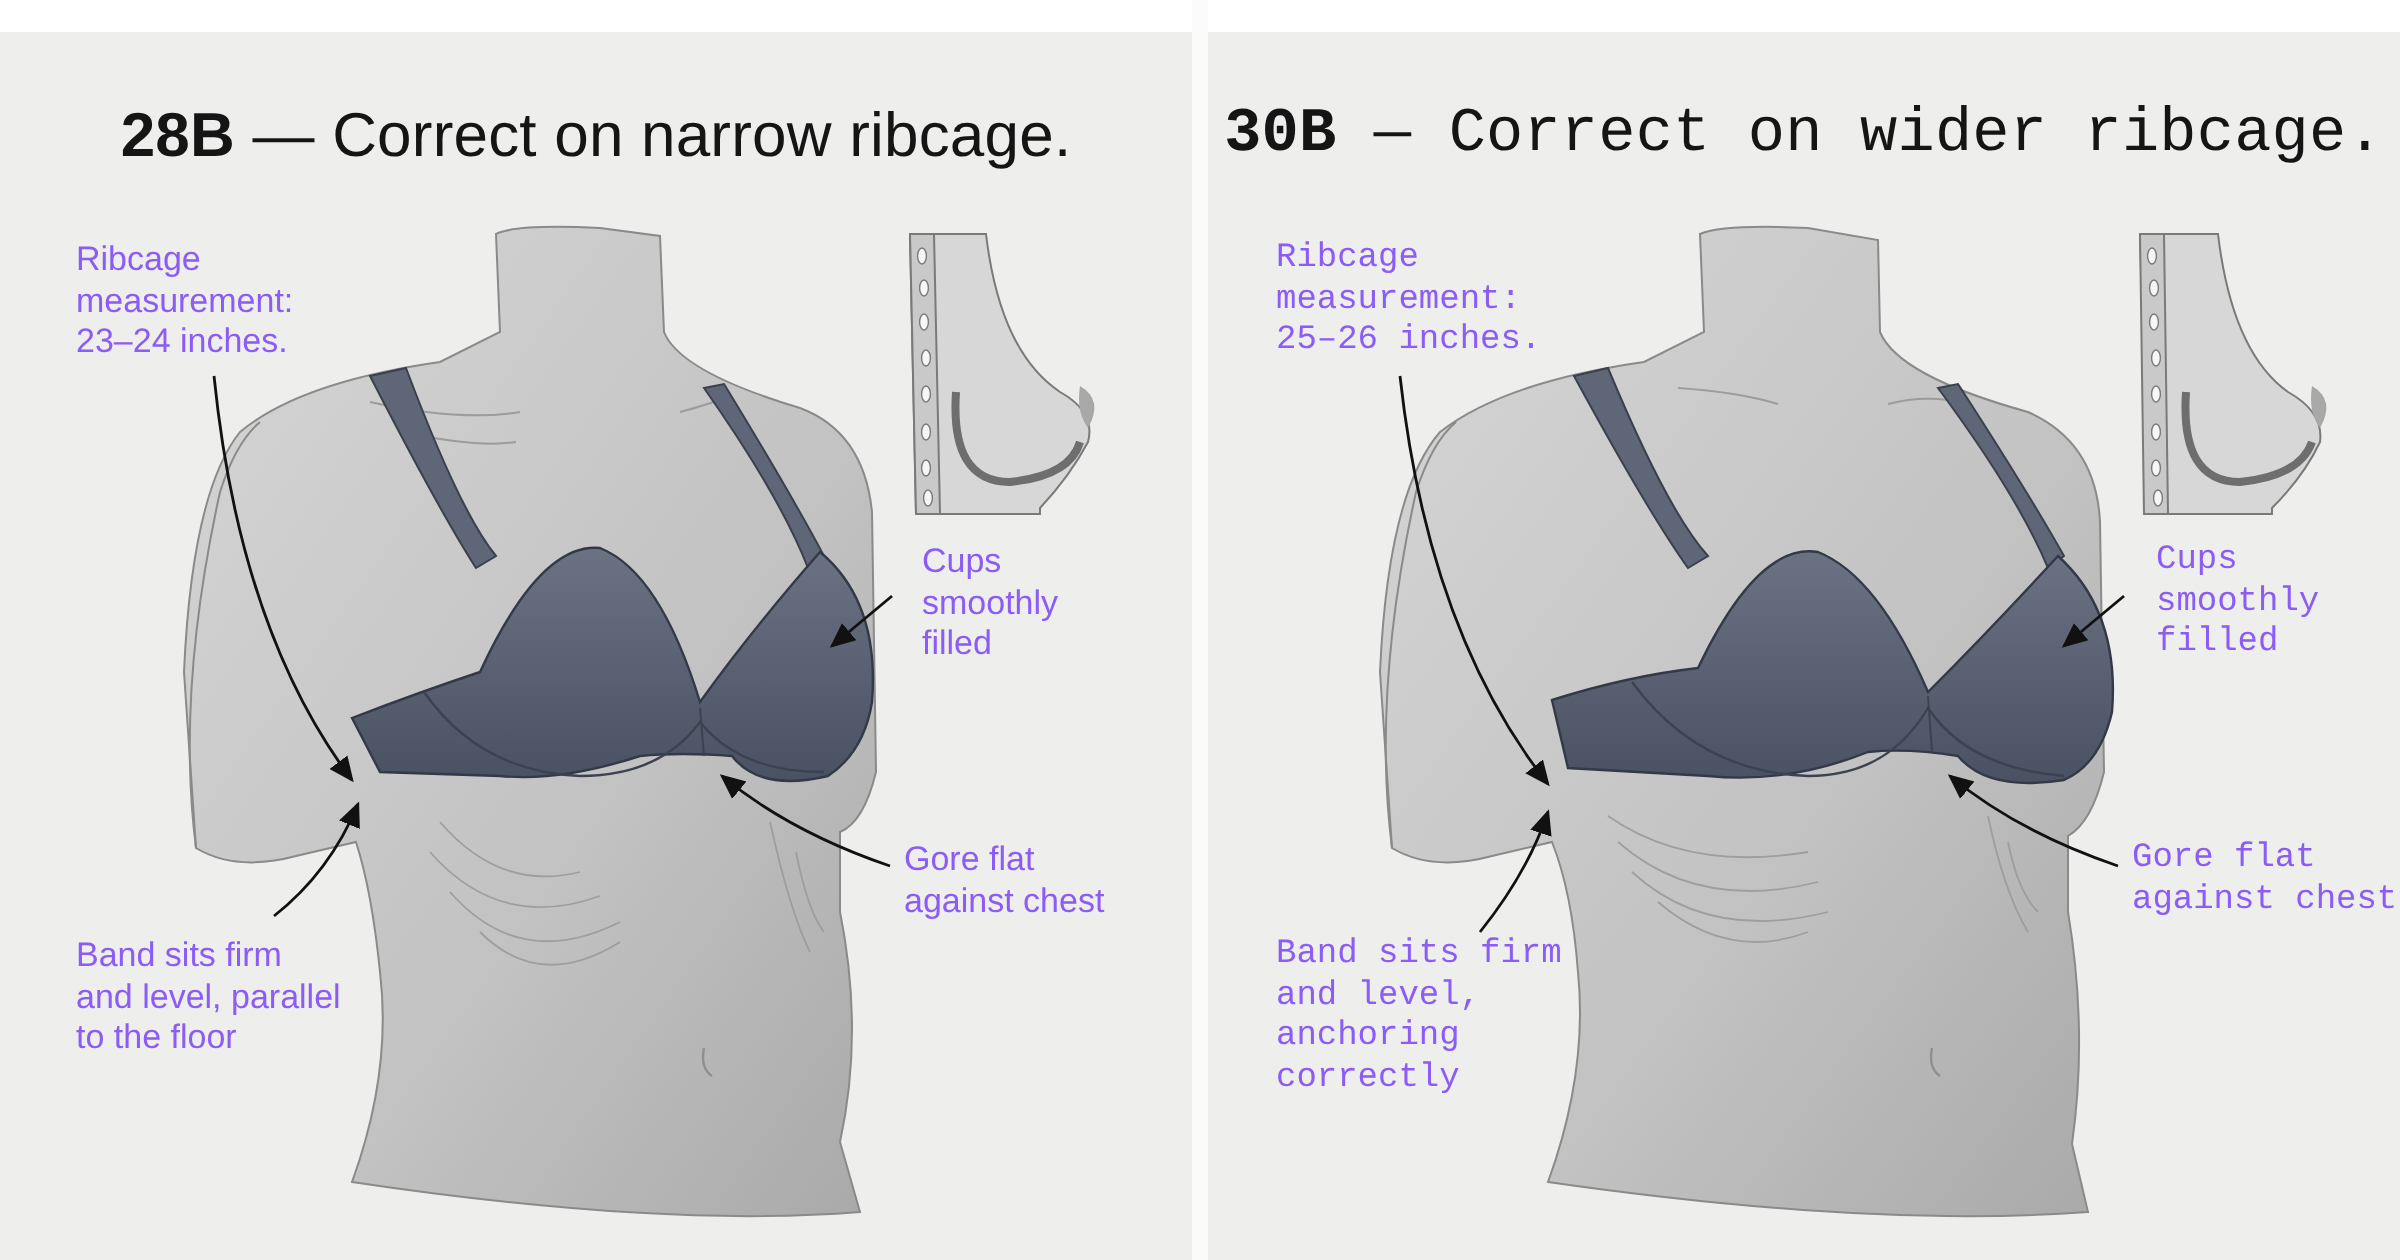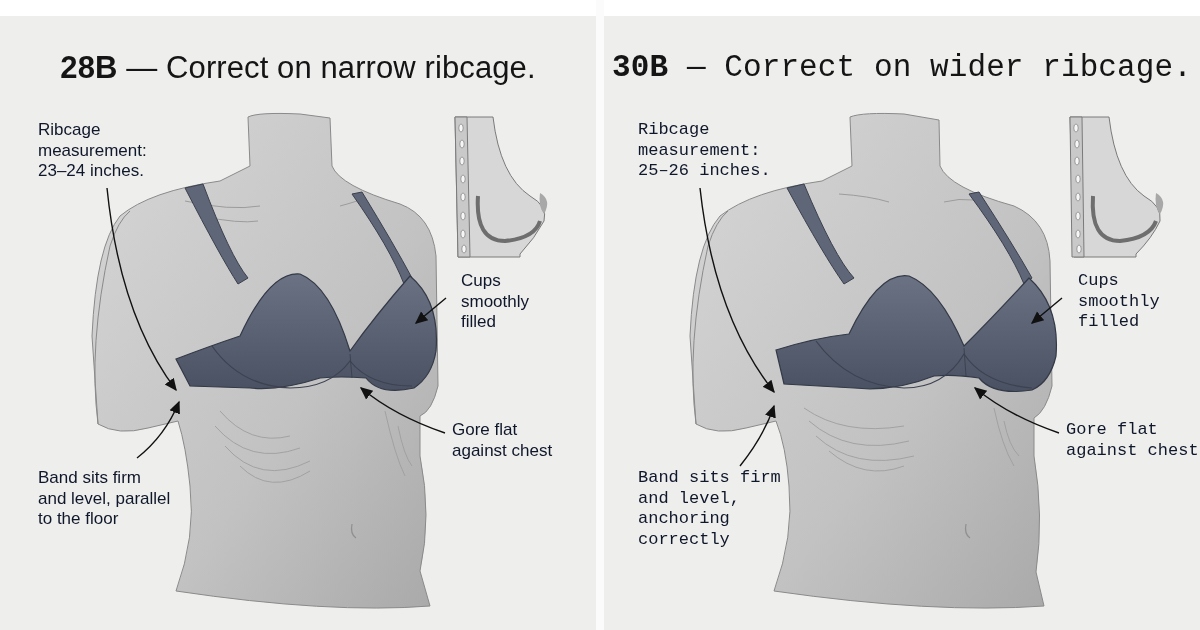--- a/index.html
+++ b/index.html
@@ -6,21 +6,21 @@
   body { width:1200px; height:630px; background:#ffffff; position:relative; overflow:hidden;
          font-family:"Liberation Sans", "DejaVu Sans", sans-serif; color:#151515; }
   .panel { position:absolute; top:16px; width:596px; height:630px; background:#eeeeed; overflow:hidden; }
   .panel.left { left:0; }
   .panel.right { left:604px;font-family:Liberation Mono, monospace; }
   .divider { position:absolute; left:596px; top:0; width:8px; height:630px; background:#fbfbfb; }
   .title { position:absolute; top:34px; left:0; width:100%; text-align:center; font-size:31px; letter-spacing:0.1px; }
   .title b { font-weight:700; }
   .title span.rest { font-weight:400; }
   .art { position:absolute; left:0; top:0; width:596px; height:630px; }
-  .label { position:absolute; font-size:17px; line-height:20.5px; color:#0f172a; white-space:pre-line; }
+  .label { position:absolute; font-size:17px; line-height:20.5px; color:#8b5cf6; white-space:pre-line; }
 </style>
 </head>
 <body>
 
 <div class="panel left">
   <svg class="art" viewBox="0 0 596 630">
     <defs>
       <linearGradient id="skinL" x1="0" y1="0" x2="1" y2="1">
         <stop offset="0" stop-color="#d6d6d6"></stop>
           <stop offset="0.6" stop-color="#c2c2c2"></stop>

